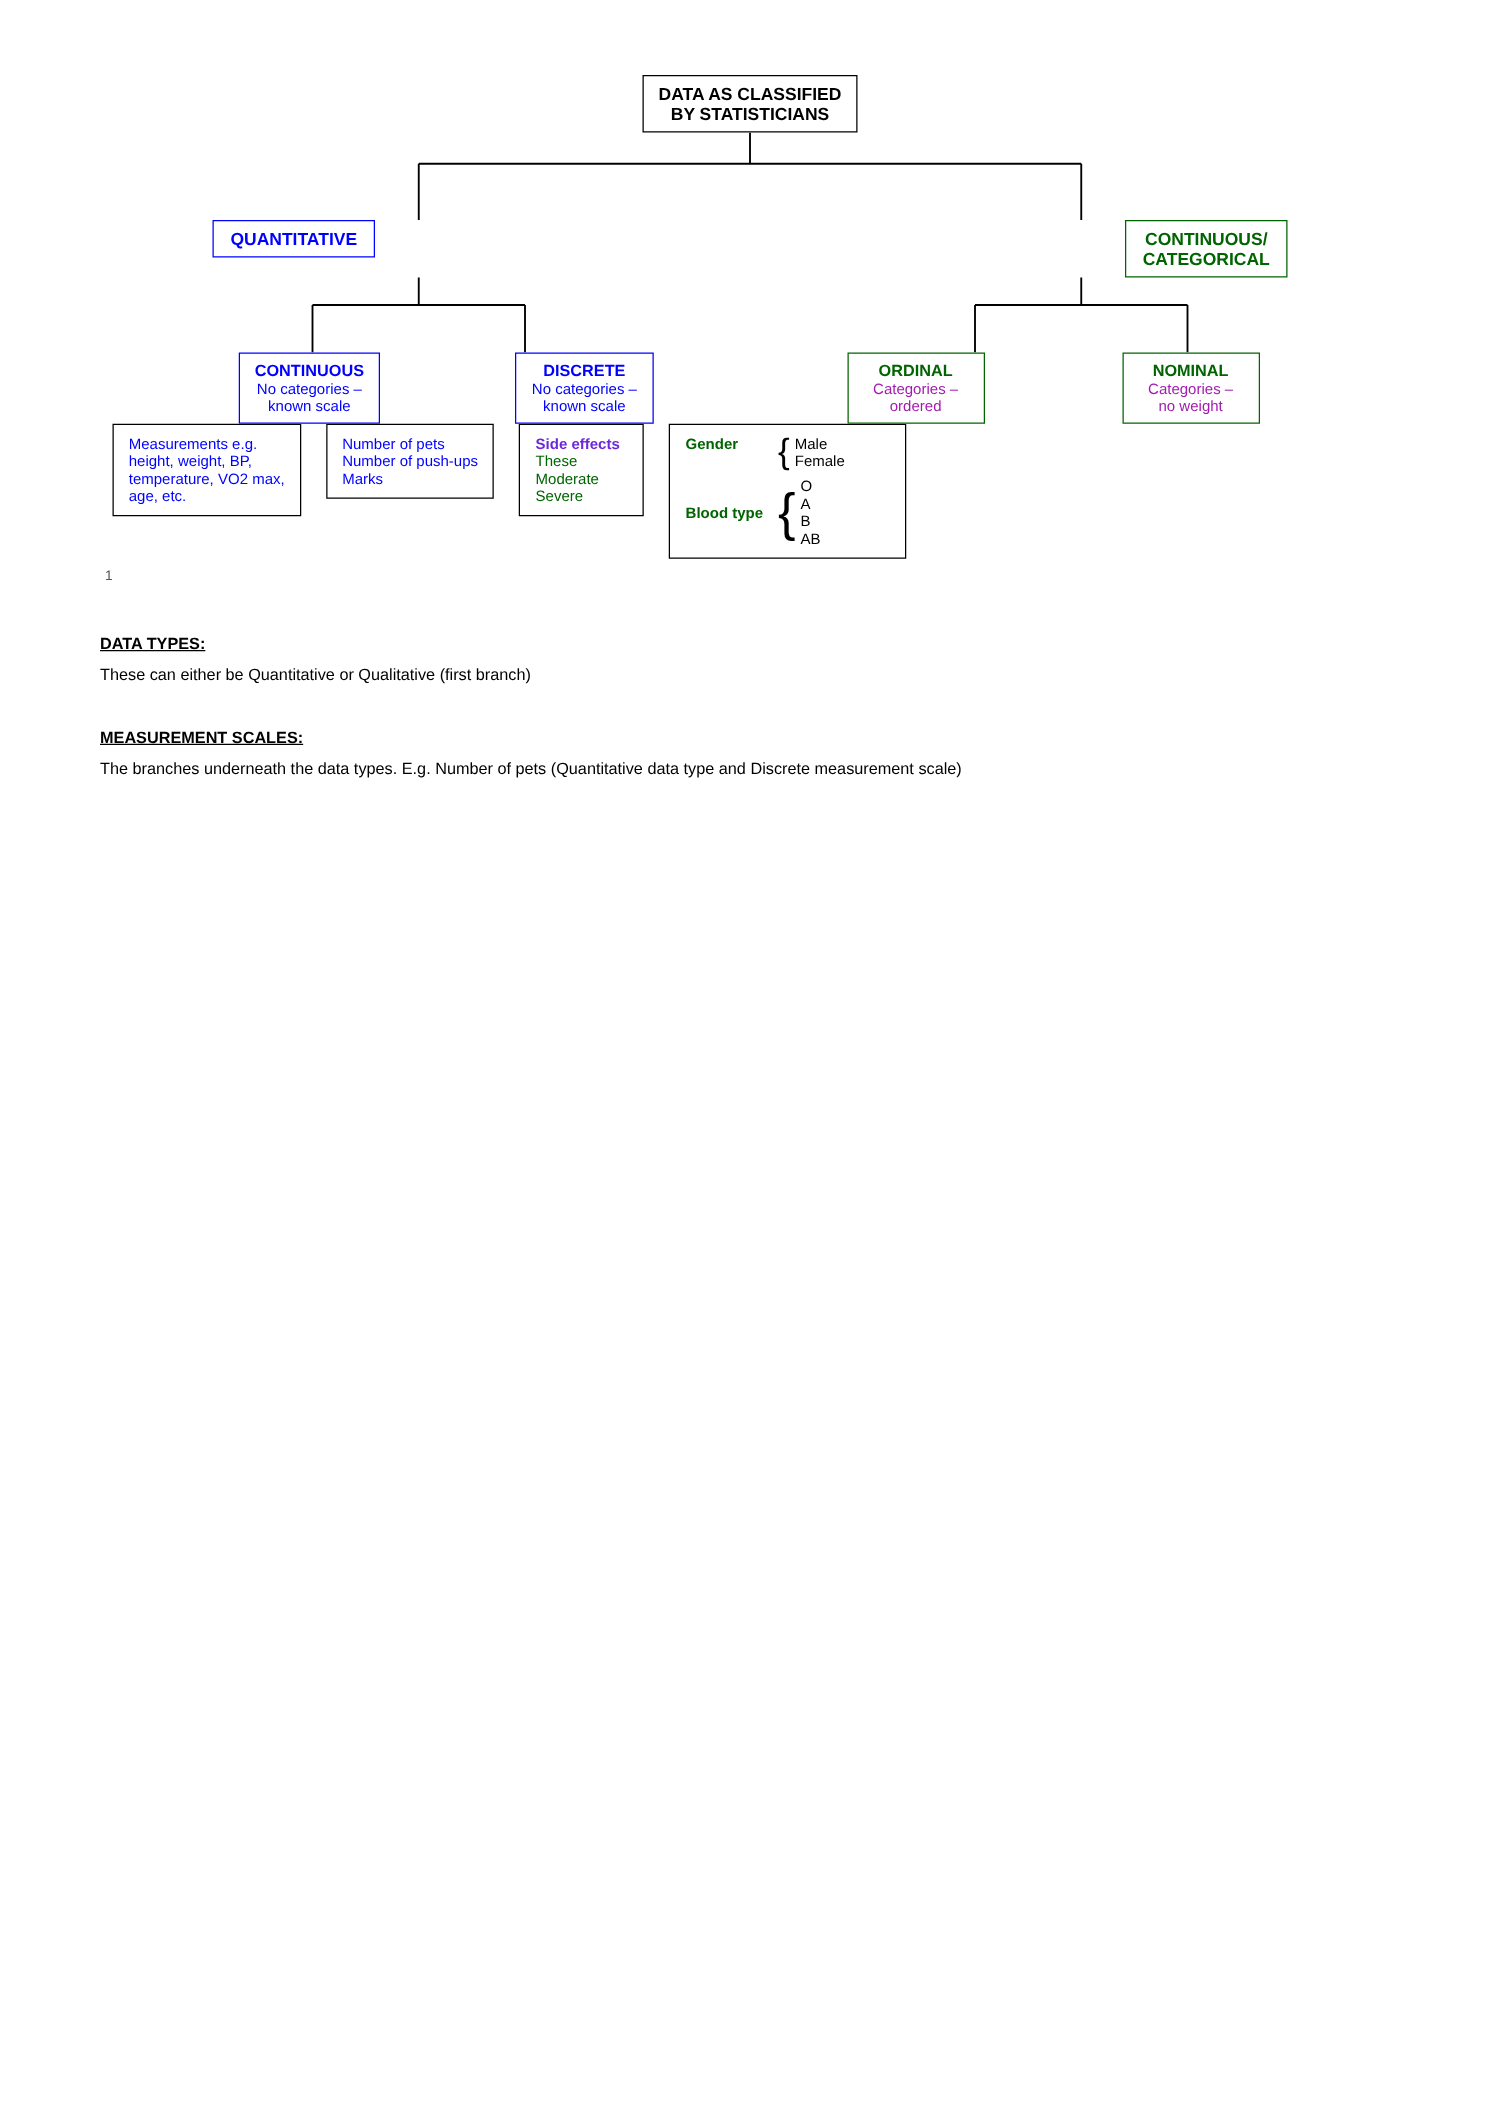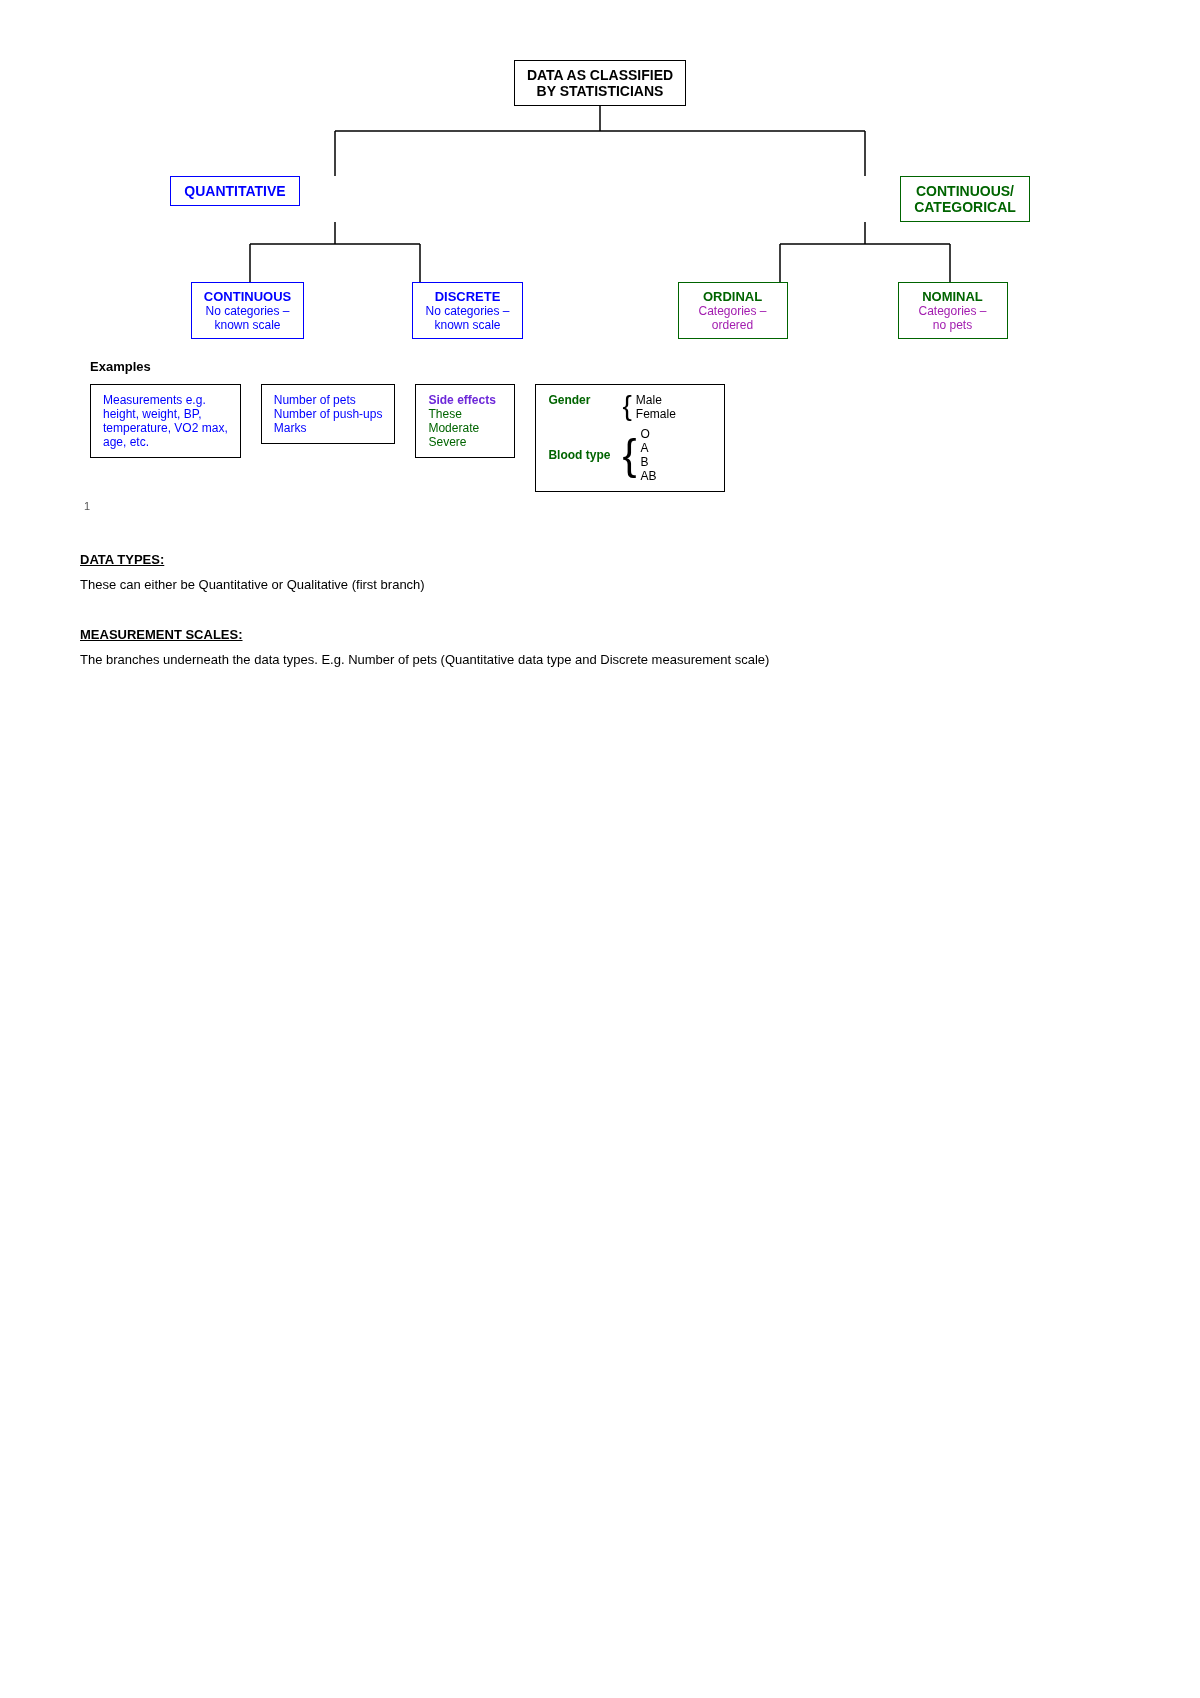--- a/index.html
+++ b/index.html
@@ -213,26 +213,25 @@
         <div>ORDINAL</div>
         <div class="box-sub-green">Categories –</div>
         <div class="box-sub-green">ordered</div>
       </div>
     </div>
 
     <div style="display:flex;justify-content:center;flex:1;">
       <div class="box box-nominal" style="margin-right:30px;">
         <div>NOMINAL</div>
         <div class="box-sub-green">Categories –</div>
-        <div class="box-sub-green">no pets</div>
-      </div>
-    </div>
-  </div>
-
-  <div class="examples-label" style="margin-top:20px;margin-left:10px;">Examples</div>
+        <div class="box-sub-green">no weight</div>
+      </div>
+    </div>
+  </div>
+
 
   <div class="examples-row" style="margin-left:10px;">
 
     <div class="ex-box ex-box-blue" style="min-width:145px;">
       <div>Measurements e.g.</div>
       <div>height, weight, BP,</div>
       <div>temperature, VO2 max,</div>
       <div>age, etc.</div>
     </div>
 

